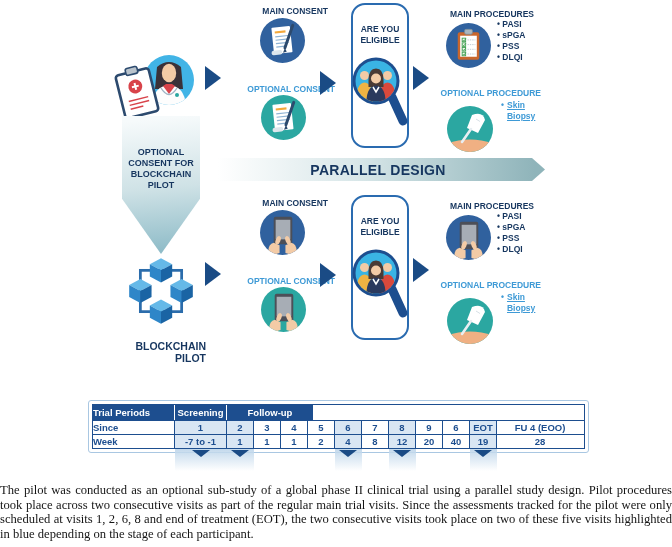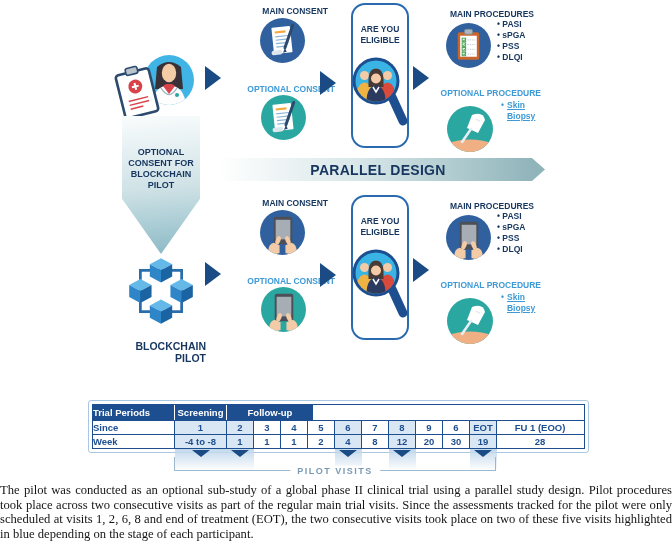--- a/index.html
+++ b/index.html
@@ -316,50 +316,47 @@
             <div class="tc hl" style="width: 27px;">2</div>
             <div class="tc" style="width: 27px;">3</div>
             <div class="tc" style="width: 27px;">4</div>
             <div class="tc" style="width: 27px;">5</div>
             <div class="tc hl" style="width: 27px;">6</div>
             <div class="tc" style="width: 27px;">7</div>
             <div class="tc hl" style="width: 27px;">8</div>
             <div class="tc" style="width: 27px;">9</div>
             <div class="tc" style="width: 27px;">6</div>
             <div class="tc hl" style="width: 27px;">EOT</div>
-            <div class="tc" style="width: 86px;">FU 1 (EOO)</div>
+            <div class="tc" style="width: 86px;">FU 4 (EOO)</div>
           </div>
           <div class="trow">
             <div class="tc left" style="width: 82px;">Week</div>
-            <div class="tc hl" style="width: 52px;">-4 to -8</div>
+            <div class="tc hl" style="width: 52px;">-7 to -1</div>
             <div class="tc hl" style="width: 27px;">1</div>
             <div class="tc" style="width: 27px;">1</div>
             <div class="tc" style="width: 27px;">1</div>
             <div class="tc" style="width: 27px;">2</div>
             <div class="tc hl" style="width: 27px;">4</div>
             <div class="tc" style="width: 27px;">8</div>
             <div class="tc hl" style="width: 27px;">12</div>
             <div class="tc" style="width: 27px;">20</div>
-            <div class="tc" style="width: 27px;">30</div>
+            <div class="tc" style="width: 27px;">40</div>
             <div class="tc hl" style="width: 27px;">19</div>
             <div class="tc" style="width: 86px;">28</div>
           </div>
         </div>
     </div>
     <div id="markers">
         <div class="band" style="left: 174.5px; width: 52px;"></div>
         <div class="dn" style="left: 191.5px;"></div>
         <div class="band" style="left: 226.5px; width: 27px;"></div>
         <div class="dn" style="left: 231px;"></div>
         <div class="band" style="left: 334.5px; width: 27px;"></div>
         <div class="dn" style="left: 339px;"></div>
         <div class="band" style="left: 388.5px; width: 27px;"></div>
         <div class="dn" style="left: 393px;"></div>
         <div class="band" style="left: 469.5px; width: 27px;"></div>
         <div class="dn" style="left: 474px;"></div>
       </div>
-    <div class="bracket">
-      <span class="pilotLbl">PILOT VISITS</span>
-    </div>
   </div>
 
   <p class="caption">The pilot was conducted as an optional sub-study of a global phase II clinical trial using a parallel study design. Pilot procedures took place across two consecutive visits as part of the regular main trial visits. Since the assessments tracked for the pilot were only scheduled at visits 1, 2, 6, 8 and end of treatment (EOT), the two consecutive visits took place on two of these five visits highlighted in blue depending on the stage of each participant.</p>
 </div>
 
 </body></html>

